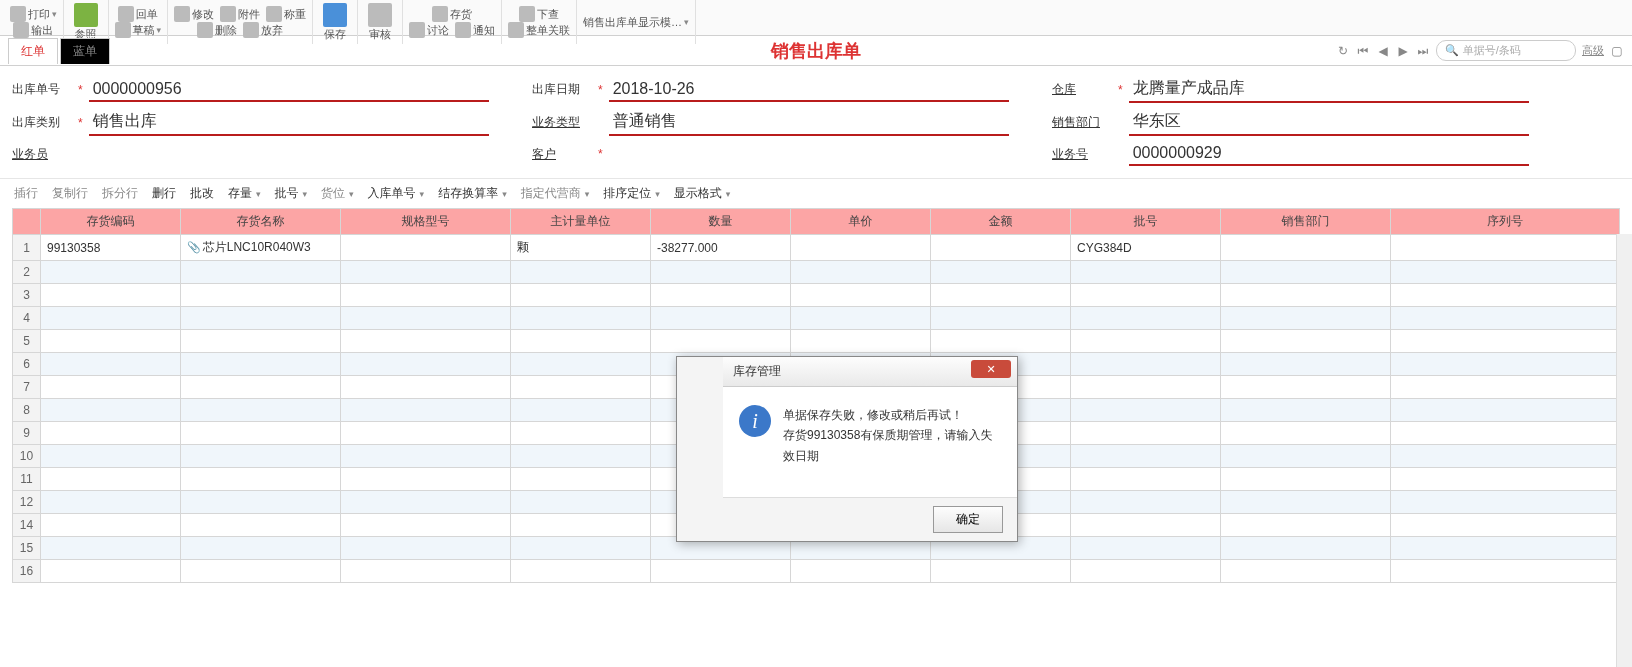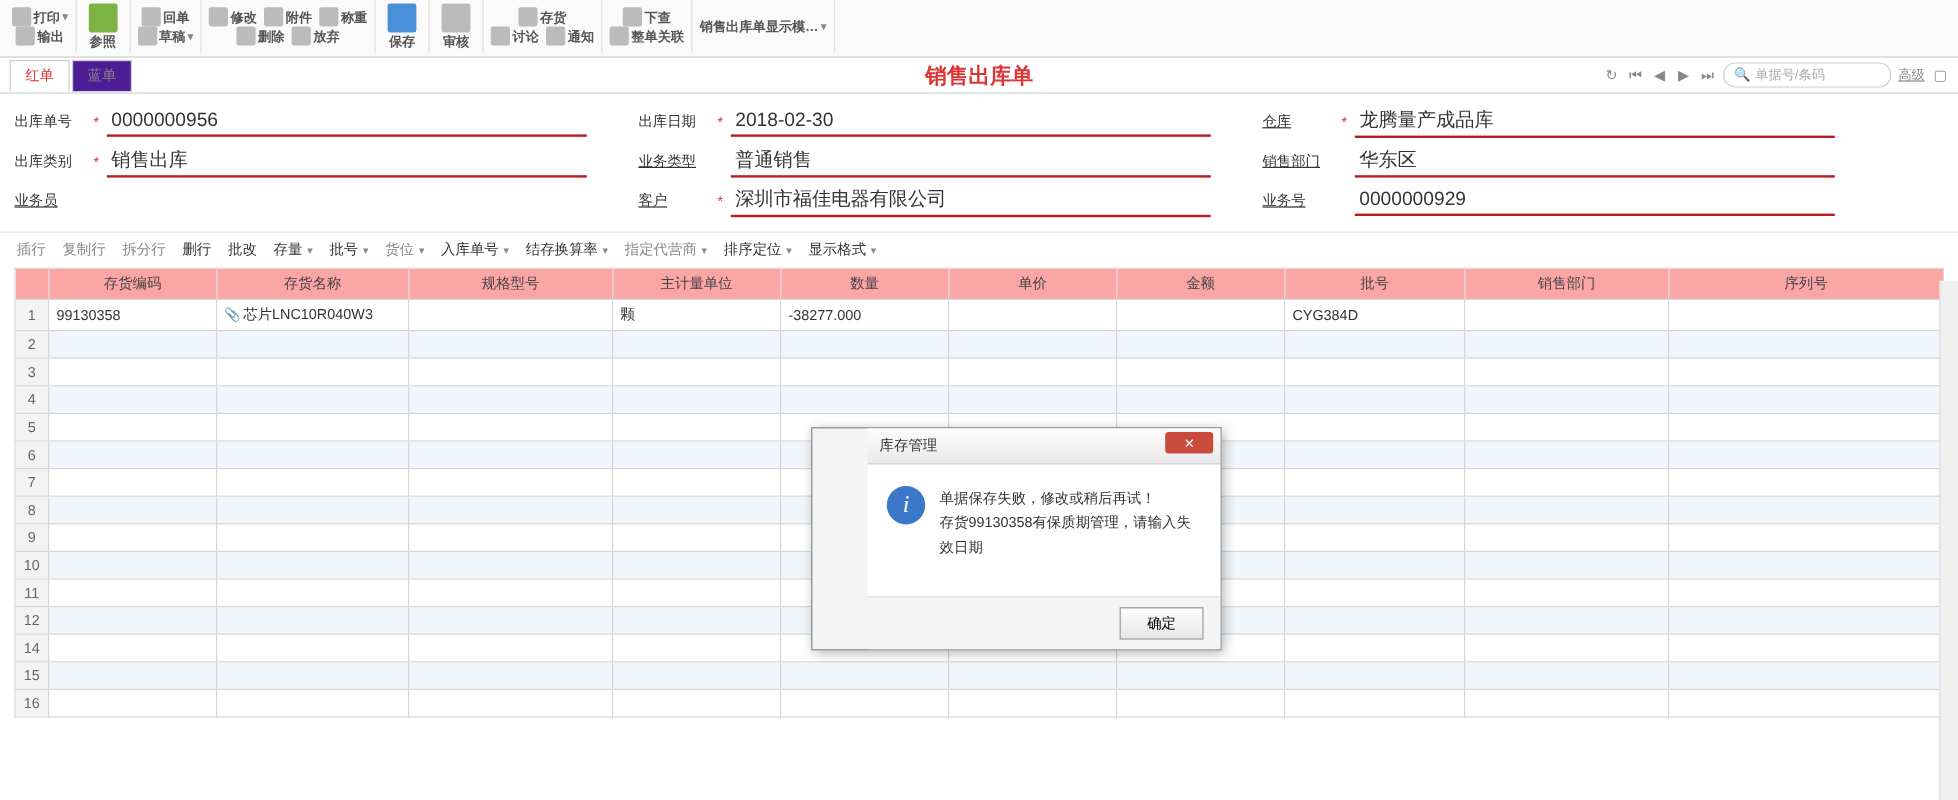--- a/index.html
+++ b/index.html
@@ -1,33 +1,33 @@
 <!DOCTYPE html>
 <html><head>
 <meta charset="utf-8">
 <style>
 * { box-sizing: border-box; margin: 0; padding: 0; }
 body { font-family: "Microsoft YaHei", sans-serif; font-size: 12px; color: #333; background: #fff; width: 1632px; height: 667px; overflow: hidden; position: relative; }
 
 
-.ribbon { height: 48px; border-bottom: 1px solid #d0d0d0; display: flex; align-items: flex-start; padding: 0 4px; background: #fafafa; font-weight: bold; }
+.ribbon { height: 36px; border-bottom: 1px solid #d0d0d0; display: flex; align-items: flex-start; padding: 0 4px; background: #fafafa; }
 .ribbon-group { display: flex; flex-direction: column; align-items: center; padding: 0 6px; border-right: 1px solid #e0e0e0; height: 44px; justify-content: center; }
 .ribbon-btn { display: flex; flex-direction: column; align-items: center; font-size: 11px; color: #555; cursor: pointer; padding: 2px 4px; }
 .ribbon-row { display: flex; gap: 6px; }
 .ribbon-small { font-size: 11px; color: #555; display: flex; align-items: center; gap: 2px; cursor: pointer; }
 .r-icon { width: 16px; height: 16px; display: inline-block; background: #d0d0d0; border-radius: 2px; }
 .r-icon.green { background: #7cb342; }
 .r-icon.blue { background: #4a90d9; }
 .r-icon.gray { background: #bbb; }
 .dropdown-ind { font-size: 9px; color: #888; }
 
 
 .titlebar { height: 30px; display: flex; align-items: center; border-bottom: 1px solid #d0d0d0; position: relative; }
 .tabs { display: flex; padding-left: 8px; }
-.tab { padding: 4px 12px; border: 1px solid #ccc; border-bottom: none; margin-right: 2px; font-size: 12px; cursor: pointer; background: #4c1d95; }
+.tab { padding: 4px 12px; border: 1px solid #ccc; border-bottom: none; margin-right: 2px; font-size: 12px; cursor: pointer; background: #000000; }
 .tab.active { background: #fff; color: #d33; }
 .tab.inactive { color: #888; }
 .page-title { position: absolute; left: 50%; transform: translateX(-50%); font-size: 18px; font-weight: bold; color: #d33; }
 .nav-right { position: absolute; right: 8px; display: flex; align-items: center; gap: 6px; }
 .nav-ico { width: 14px; height: 14px; color: #888; cursor: pointer; font-size: 12px; display: flex; align-items: center; justify-content: center; }
 .search-box { border: 1px solid #ccc; border-radius: 10px; padding: 2px 8px; width: 140px; font-size: 11px; color: #888; display: flex; align-items: center; gap: 4px; }
 .adv-link { color: #888; font-size: 11px; text-decoration: underline; cursor: pointer; }
 
 
 .form-area { padding: 10px 12px 6px; }
@@ -211,21 +211,21 @@
 <div class="form-area">
   <div class="form-row">
     <div class="form-cell">
         <span class="form-label">出库单号</span>
         <span class="req">*</span>
         <span class="form-value">0000000956</span>
       </div>
     <div class="form-cell">
         <span class="form-label">出库日期</span>
         <span class="req">*</span>
-        <span class="form-value">2018-02-30</span>
+        <span class="form-value">2018-10-26</span>
       </div>
     <div class="form-cell">
         <span class="form-label link">仓库</span>
         <span class="req">*</span>
         <span class="form-value">龙腾量产成品库</span>
       </div>
   </div>
   <div class="form-row">
     <div class="form-cell">
         <span class="form-label">出库类别</span>
@@ -244,21 +244,20 @@
       </div>
   </div>
   <div class="form-row">
     <div class="form-cell">
         <span class="form-label link">业务员</span>
         <span class="req" style="visibility:hidden">*</span>
       </div>
     <div class="form-cell">
         <span class="form-label link">客户</span>
         <span class="req">*</span>
-        <span class="form-value">深圳市福佳电器有限公司</span>
       </div>
     <div class="form-cell">
         <span class="form-label link">业务号</span>
         <span class="req" style="visibility:hidden">*</span>
         <span class="form-value">0000000929</span>
       </div>
   </div>
 </div>
 
 <div class="grid-toolbar">

